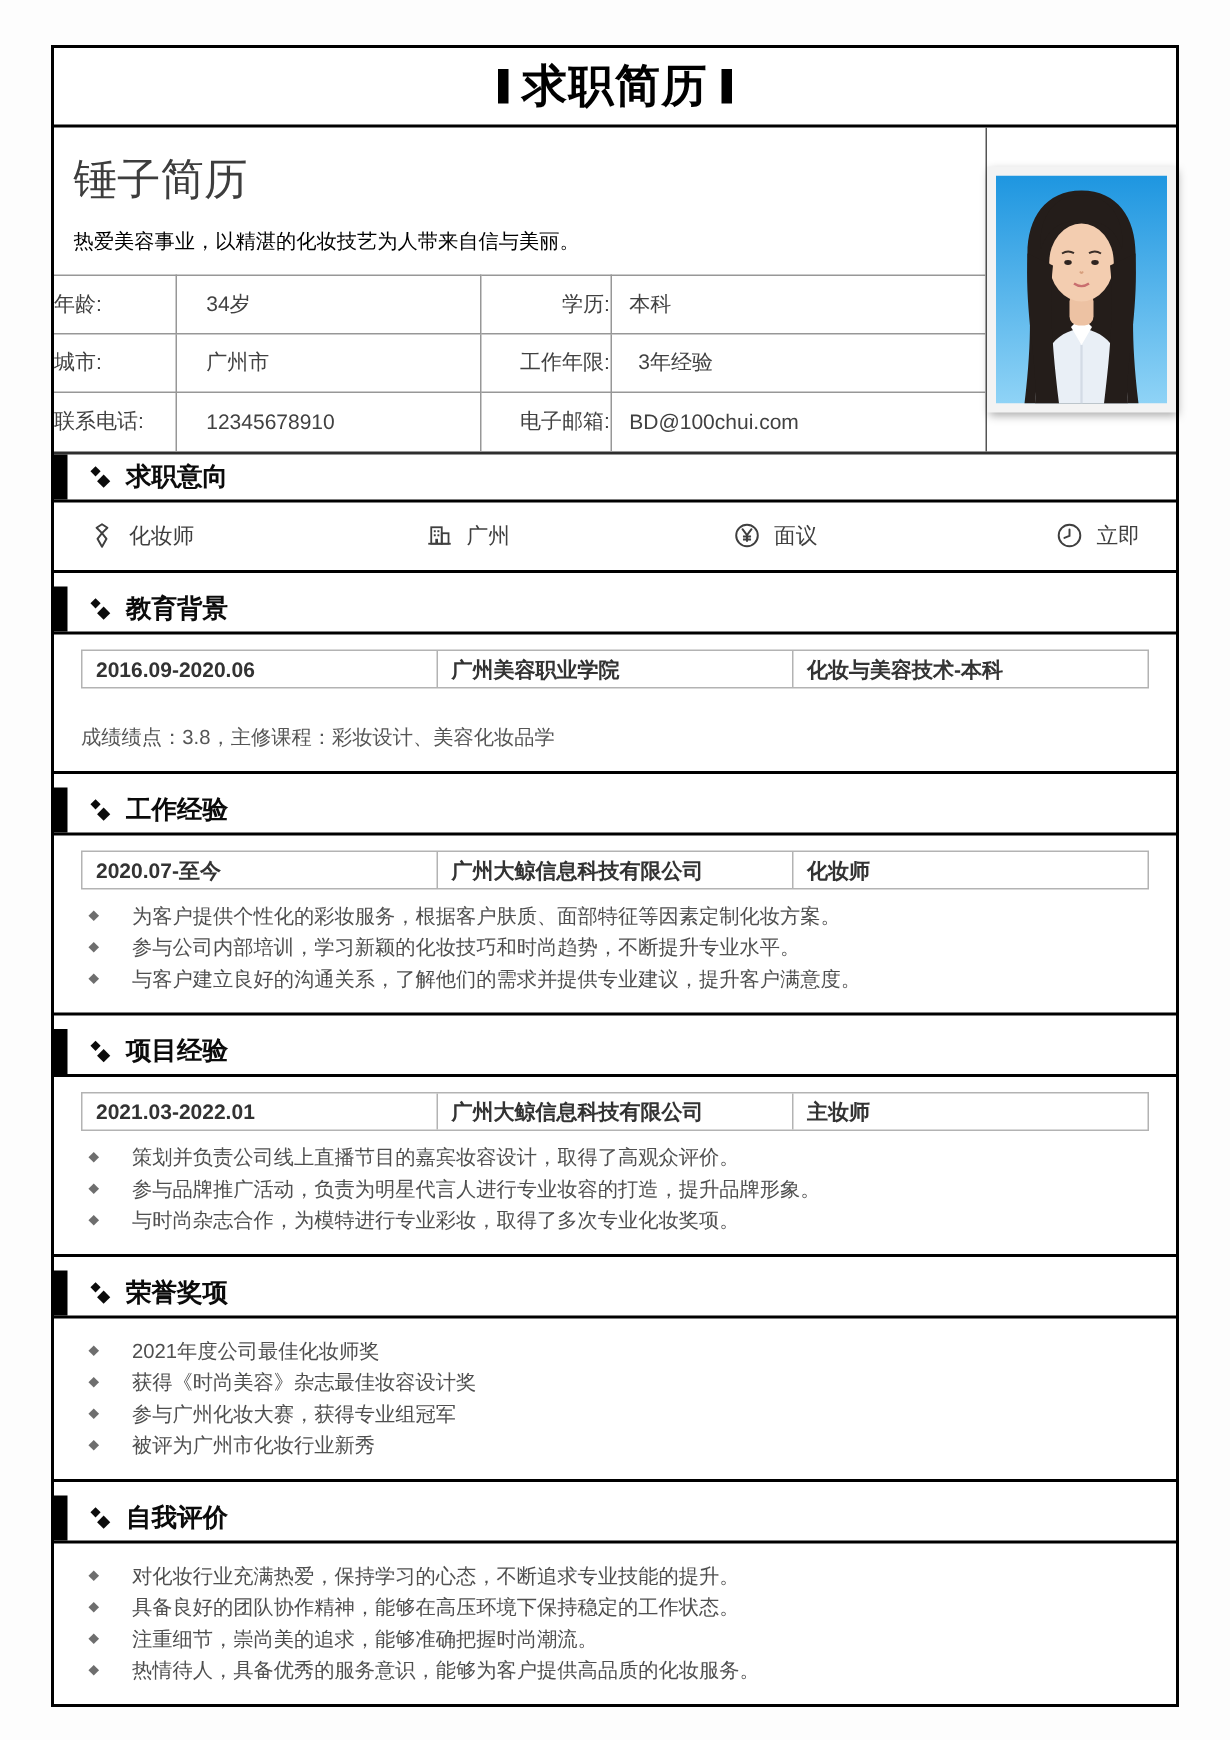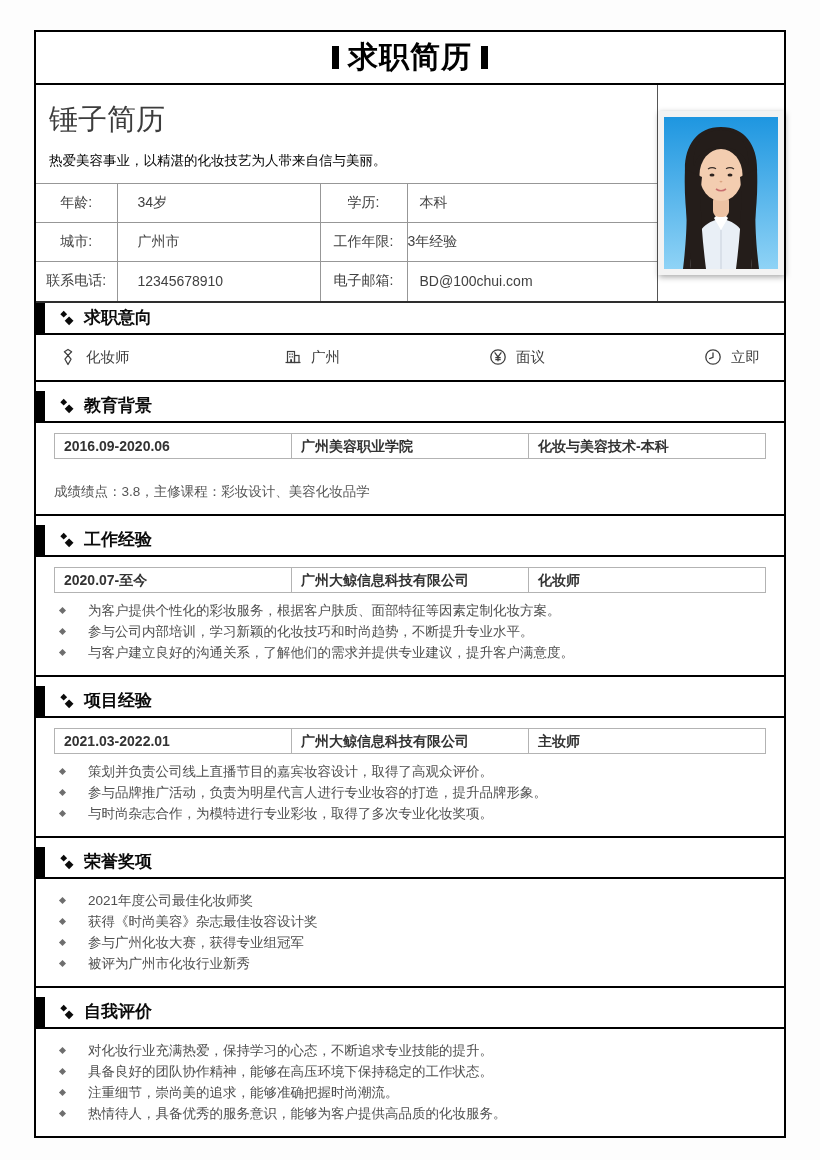--- a/index.html
+++ b/index.html
@@ -16,22 +16,22 @@
   .banner-title { font-size:30px; font-weight:700; color:#000; letter-spacing:1px; display:flex; align-items:center; }
   .banner-bar { display:inline-block; width:7px; height:23px; background:#000; margin:0 9px; }
 
   
   .profile { display:flex; border-bottom:2px solid #2e2e2e; min-height:202px; }
   .profile-left { width:696px; border-right:1px solid #555; display:flex; flex-direction:column; }
   .person-name { margin:15px 0 0 13px; font-size:29px; font-weight:400; color:#3d3d3d; }
   .tagline { margin:12px 0 13px 13px; font-size:13.5px; color:#000000; }
   .info-table { width:100%; border-collapse:collapse; margin-top:auto; }
   .info-table td { border:1px solid #979797; height:39px; font-size:14px; color:#414141; }
-  .info-table td.lbl { width:81px; text-align:center; }
-  .info-table td.lbl2 { width:87px; text-align:center; }
+  .info-table td.lbl { width:81px; }
+  .info-table td.lbl2 { width:87px; text-align:right; }
   .info-table td.val { width:203px; padding-left:20px; }
   .info-table td:first-child { border-left:none; }
   .info-table td:last-child { border-right:none; }
   .info-table tr:last-child td { border-bottom:none; }
 
   .profile-right { flex:1; display:flex; align-items:center; justify-content:center; }
   .photo-frame { background:#f3f3f3; padding:6px; box-shadow:1px 2px 6px rgba(0,0,0,.35); }
   .photo-frame svg { display:block; }
 
   
@@ -85,21 +85,21 @@
             <tr>
           <td class="lbl">年龄:</td>
           <td class="val">34岁</td>
           <td class="lbl2">学历:</td>
           <td style="padding-left:12px;">本科</td>
         </tr>
         <tr>
           <td class="lbl">城市:</td>
           <td class="val">广州市</td>
           <td class="lbl2">工作年限:</td>
-          <td style="padding-left:0;">3年经验</td>
+          <td style="padding-left:18px;">3年经验</td>
         </tr>
         <tr>
           <td class="lbl">联系电话:</td>
           <td class="val">12345678910</td>
           <td class="lbl2">电子邮箱:</td>
           <td style="padding-left:12px;">BD@100chui.com</td>
         </tr>
       </tbody>
         </table>
     </div>

